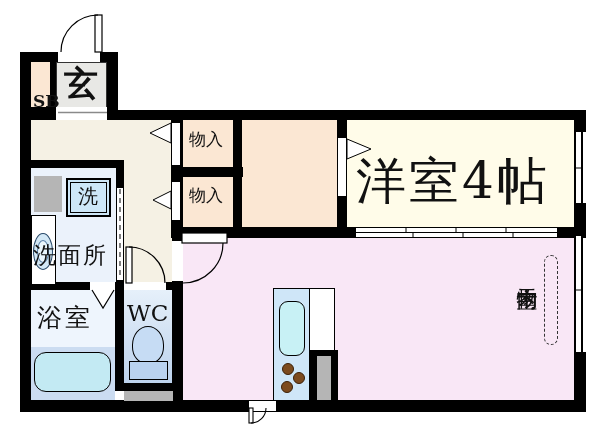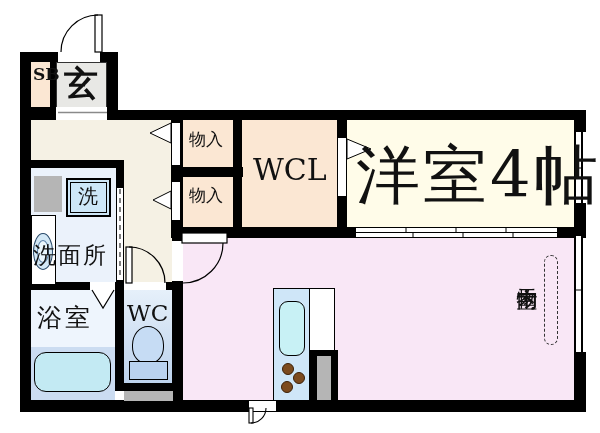--- a/index.html
+++ b/index.html
@@ -30,21 +30,21 @@
   .burner{position:absolute;background:#7c4a1e;border:1.5px solid #3c2008;border-radius:50%;box-sizing:border-box;}
   .whitebox{position:absolute;background:#fff;border:1.2px solid #000;box-sizing:border-box;}
   .washbox{position:absolute;background:#cde7f8;border:2px solid #000;box-sizing:border-box;}
   .washbox .inner{position:absolute;left:2px;top:2px;right:2px;bottom:2px;border:1px solid #000;}
   .basin-o{position:absolute;background:#d3e8f6;border:1px solid #2a4a6a;border-radius:50%;box-sizing:border-box;}
   .basin-i{position:absolute;background:#eaf6fc;border:1px solid #5a80a8;border-radius:50%;box-sizing:border-box;}
   .tank{position:absolute;background:#b9d2ef;border:1px solid #000;box-sizing:border-box;}
   .bowl{position:absolute;background:#c6dcf4;border:1px solid #000;border-radius:50% 50% 45% 45%;box-sizing:border-box;}
   .dashpill{position:absolute;border:1.3px dashed #333;border-radius:8px;box-sizing:border-box;}
   .vtext{writing-mode:vertical-rl;text-orientation:upright;}
-  .sbtext{width:14px;word-break:break-all;text-align:center;}
+  .sbtext{width:14px;word-break:break-all;text-align:center;margin-top:27px;}
 </style>
 </head>
 <body>
 
 <div id="plan">
 
   <div class="room fill-closet" style="left:31px;top:62px;width:19px;height:45px;"></div>
   <div class="room fill-genkan" style="left:56px;top:62px;width:51px;height:46px;"></div>
   <div class="room fill-hall" style="left:31px;top:120px;width:141px;height:42px;"></div>
   <div class="room fill-hall" style="left:124px;top:160px;width:48px;height:122px;"></div>
@@ -150,21 +150,20 @@
     <line x1="513" y1="232" x2="513" y2="237" stroke="#000" stroke-width="1"></line>
 
     <line x1="574" y1="168" x2="583" y2="168" stroke="#000" stroke-width="1"></line>
     <line x1="574" y1="290" x2="583" y2="290" stroke="#000" stroke-width="1"></line>
   </svg>
 
   <div class="lbl sbtext" style="left:33px;top:66px;font-size:17px;font-weight:600;">SB</div>
   <div class="lbl" style="left:64px;top:66px;font-size:34px;font-weight:600;">玄</div>
   <div class="lbl" style="left:189px;top:131px;font-size:17px;">物入</div>
   <div class="lbl" style="left:189px;top:187px;font-size:17px;">物入</div>
-  <div class="lbl" style="left:253px;top:154px;font-size:30px;">WCL</div>
-  <div class="lbl" style="left:356px;top:142px;font-size:64px;letter-spacing:3px;">洋室4帖</div>
+  <div class="lbl" style="left:356px;top:155px;font-size:50px;letter-spacing:3px;">洋室4帖</div>
   <div class="lbl" style="left:78px;top:186px;font-size:20px;">洗</div>
   <div class="lbl" style="left:33px;top:243px;font-size:23px;letter-spacing:2px;">洗面所</div>
   <div class="lbl" style="left:37px;top:305px;font-size:25px;letter-spacing:3px;">浴室</div>
   <div class="lbl" style="left:127px;top:301px;font-size:23px;">WC</div>
   <div class="lbl vtext" style="left:516px;top:272px;font-size:21px;height:100px;">室内物干</div>
 
 </div>
 
 </body></html>

